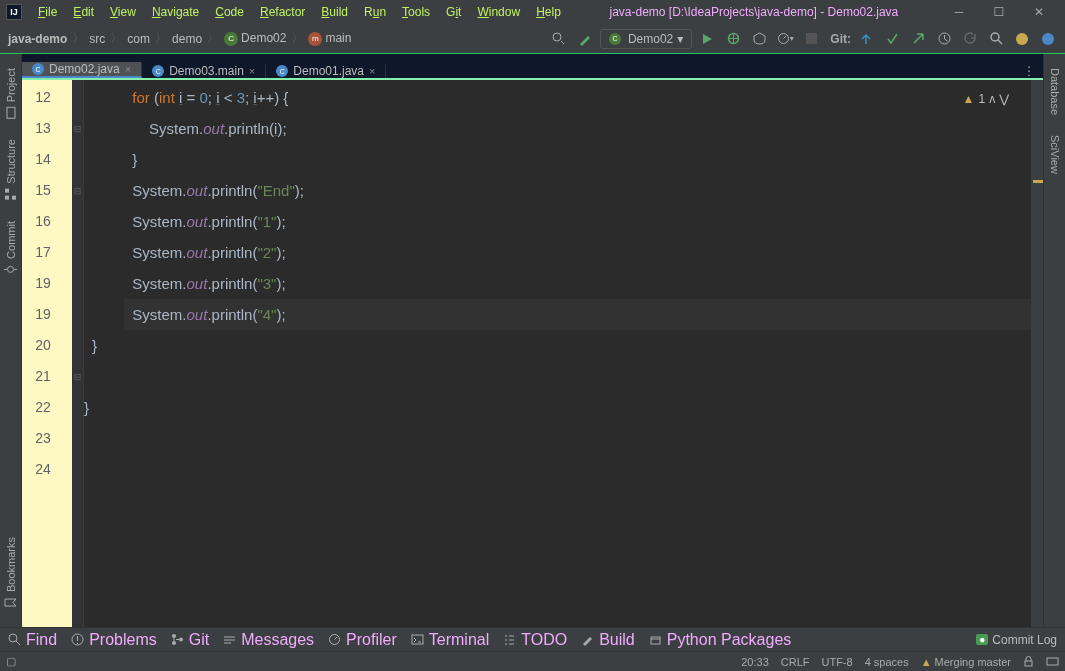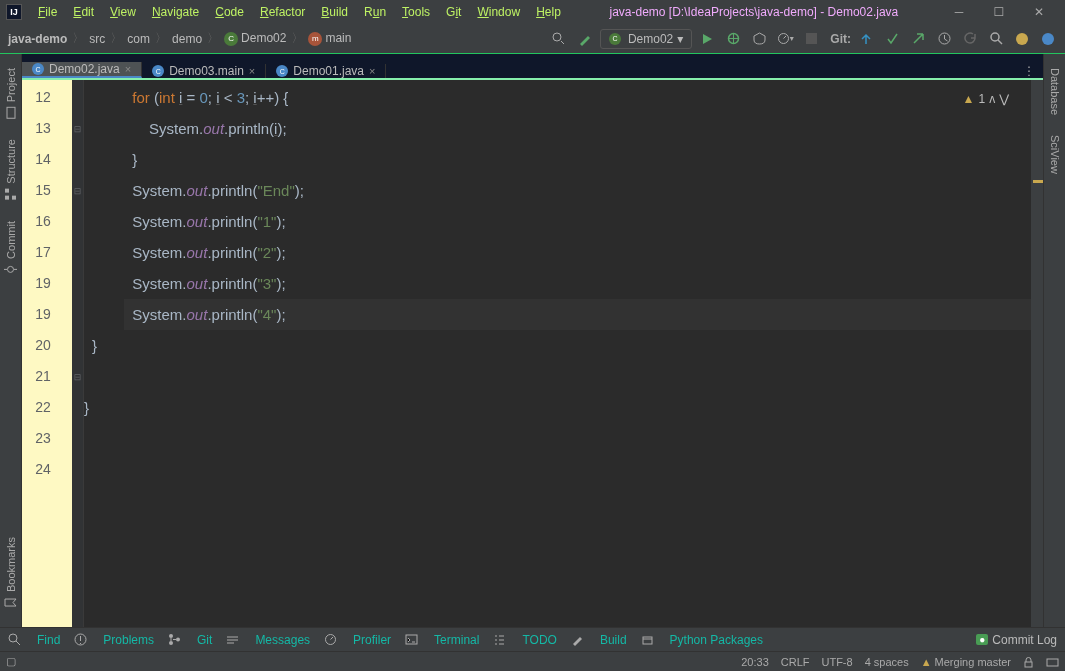--- a/index.html
+++ b/index.html
@@ -43,26 +43,26 @@
 .kw { color:#cc7832; }
 .field { color:#9876aa; font-style:italic; }
 .str { color:#6a8759; }
 .num { color:#6897bb; }
 .var { color:#a9b7c6; text-decoration:underline; text-decoration-color:#555; }
 .error-stripe { width:12px; background:#3c3f41; position:relative; }
 .inspection { position:absolute; top:4px; right:22px; display:flex; align-items:center; gap:4px; color:#bbb; font-size:12px; }
 .warn-tri { color:#c9a84f; }
 .marker-yellow { position:absolute; right:0; width:10px; height:3px; background:#c9a84f; }
 .bottom-tools { height:24px; background:#3c3f41; border-top:1px solid #323232; display:flex; align-items:center; padding:0 8px; gap:14px; }
-.bt-item { display:flex; align-items:center; gap:16px; color:#14b8a6; cursor:pointer; font-size:12px; }
+.bt-item { display:flex; align-items:center; gap:5px; color:#f0abfc; cursor:pointer; font-size:16px; }
 .bt-icon { width:13px; height:13px; }
 .event-log { margin-left:auto; display:flex; align-items:center; gap:4px; }
 .event-badge { background:#499c54; color:#fff; border-radius:2px; padding:0 3px; font-size:10px; }
 .statusbar { height:20px; background:#3c3f41; border-top:1px solid #323232; display:flex; align-items:center; padding:0 6px; color:#aaa; font-size:11px; }
-.status-right { margin-left:auto; display:flex; align-items:flex-end; gap:12px; }
+.status-right { margin-left:auto; display:flex; align-items:center; gap:12px; }
 .status-item { display:flex; align-items:center; gap:3px; }
 svg { display:block; }
 .left-bottom { margin-top:auto; margin-bottom:8px; }
 </style>
 </head>
 <body>
 
 <div class="menubar">
   <div class="app-icon">IJ</div>
   <div class="menu-item"><u>F</u>ile</div>

